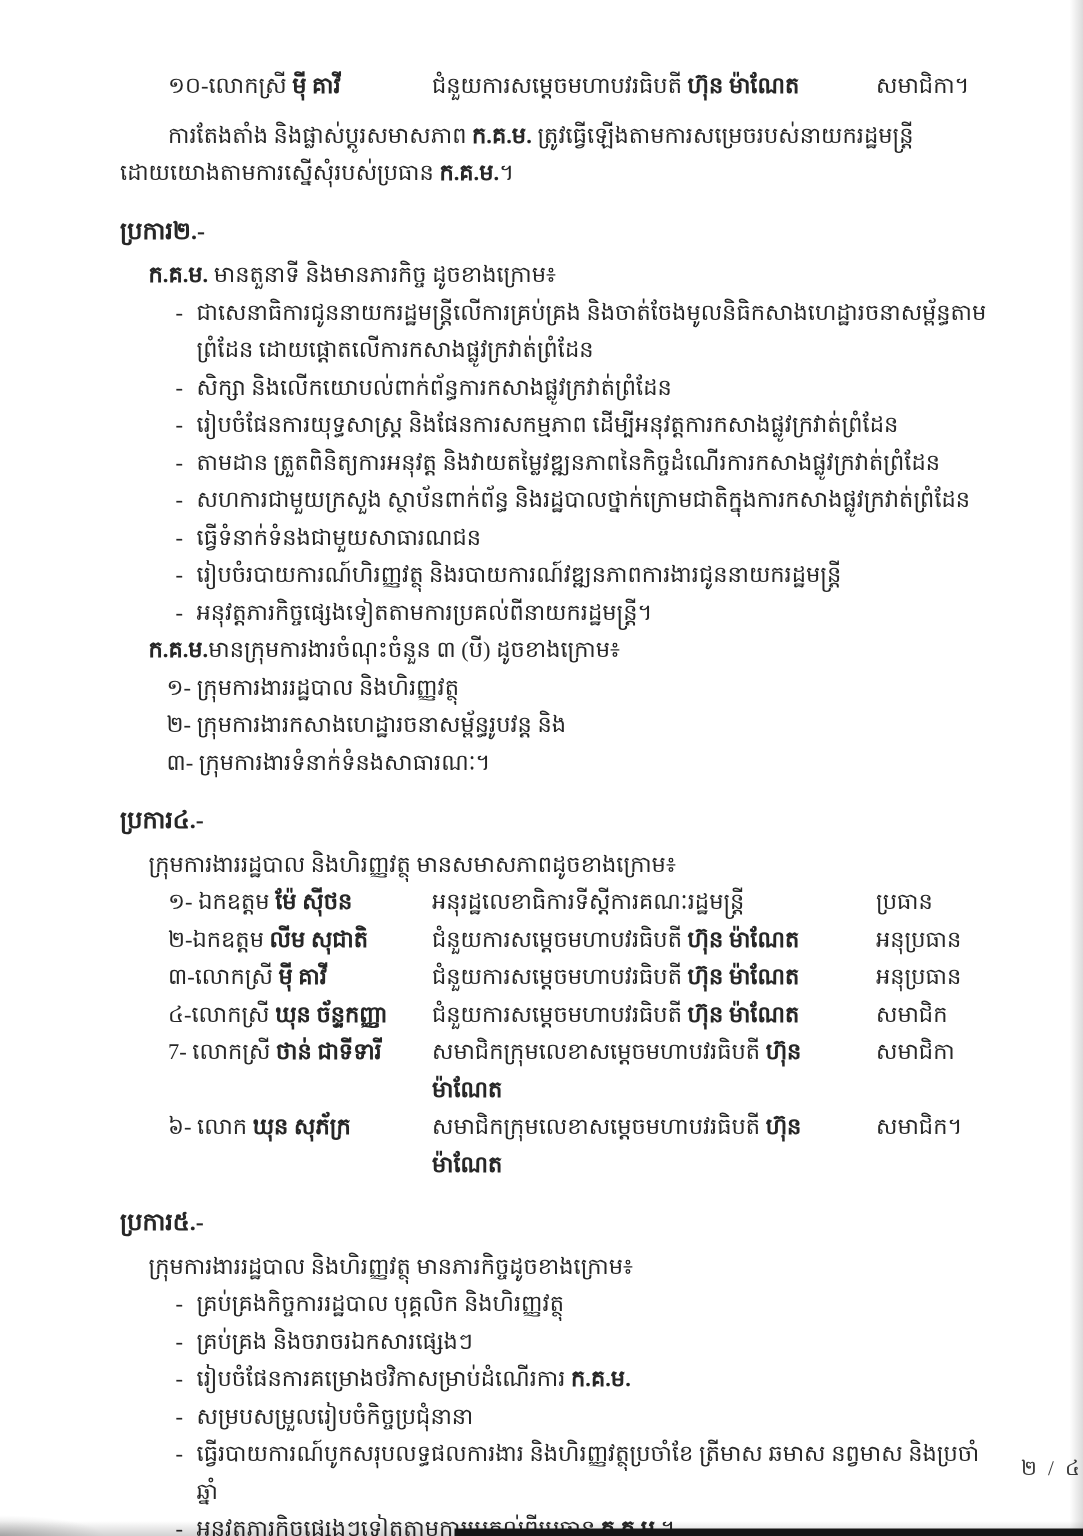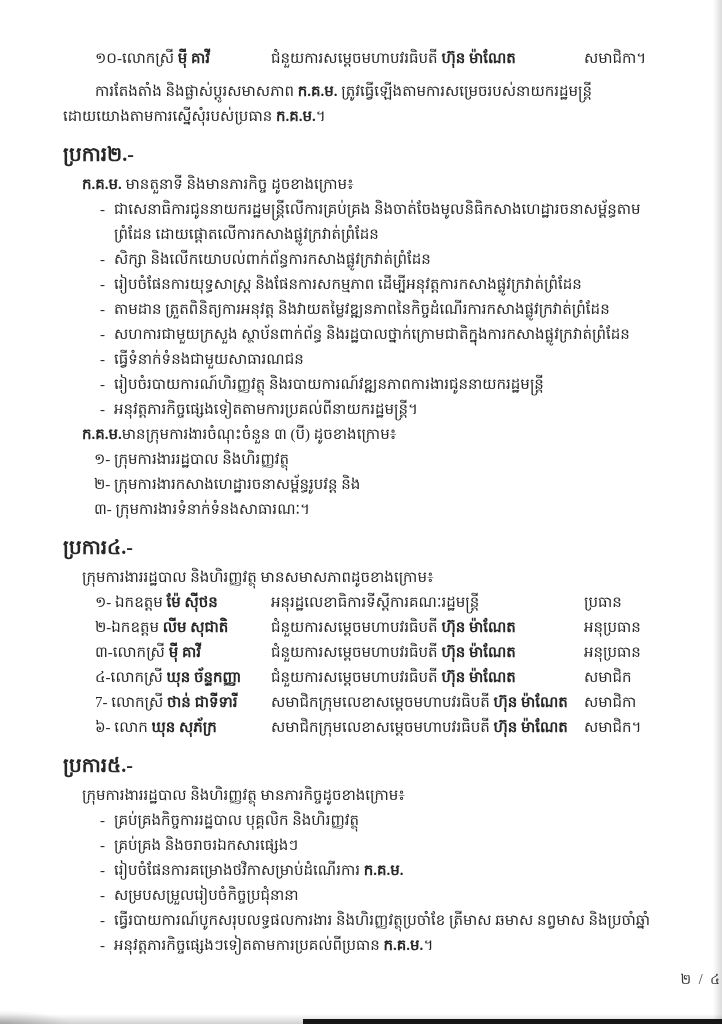--- a/index.html
+++ b/index.html
@@ -6,21 +6,21 @@
   body{
     width:722px;height:1024px;
     background:#e8e8e6;
     font-family:"Liberation Serif", serif;
   }
   .page{
     position:relative;
     width:722px;height:1024px;
     background:#ffffff;
     box-sizing:border-box;
-    padding:46px 60px 0 63px;
+    padding:46px 60px 0 80px;
     color:#272727;
     font-size:15px;
     line-height:25px;
     overflow:hidden;
   }
   .b{font-weight:bold;}
   
   .member-row{
     display:grid;
     grid-template-columns:170px 1fr 78px;
@@ -30,21 +30,21 @@
   }
   .m-pos{white-space:nowrap;}
   
   .para{
     margin-top:8px;
     text-indent:32px;
   }
   
   .art-heading{
     font-weight:bold;
-    font-size:20px;
+    font-size:16px;
     margin:13px 0 5px 0;
   }
   .art-intro{margin-left:19px;}
   .bullet{
     display:flex;
     margin-left:37px;
     gap:9px;
   }
   .bullet .dash{flex:0 0 auto;}
   .numbered-line{margin-left:31px;}

